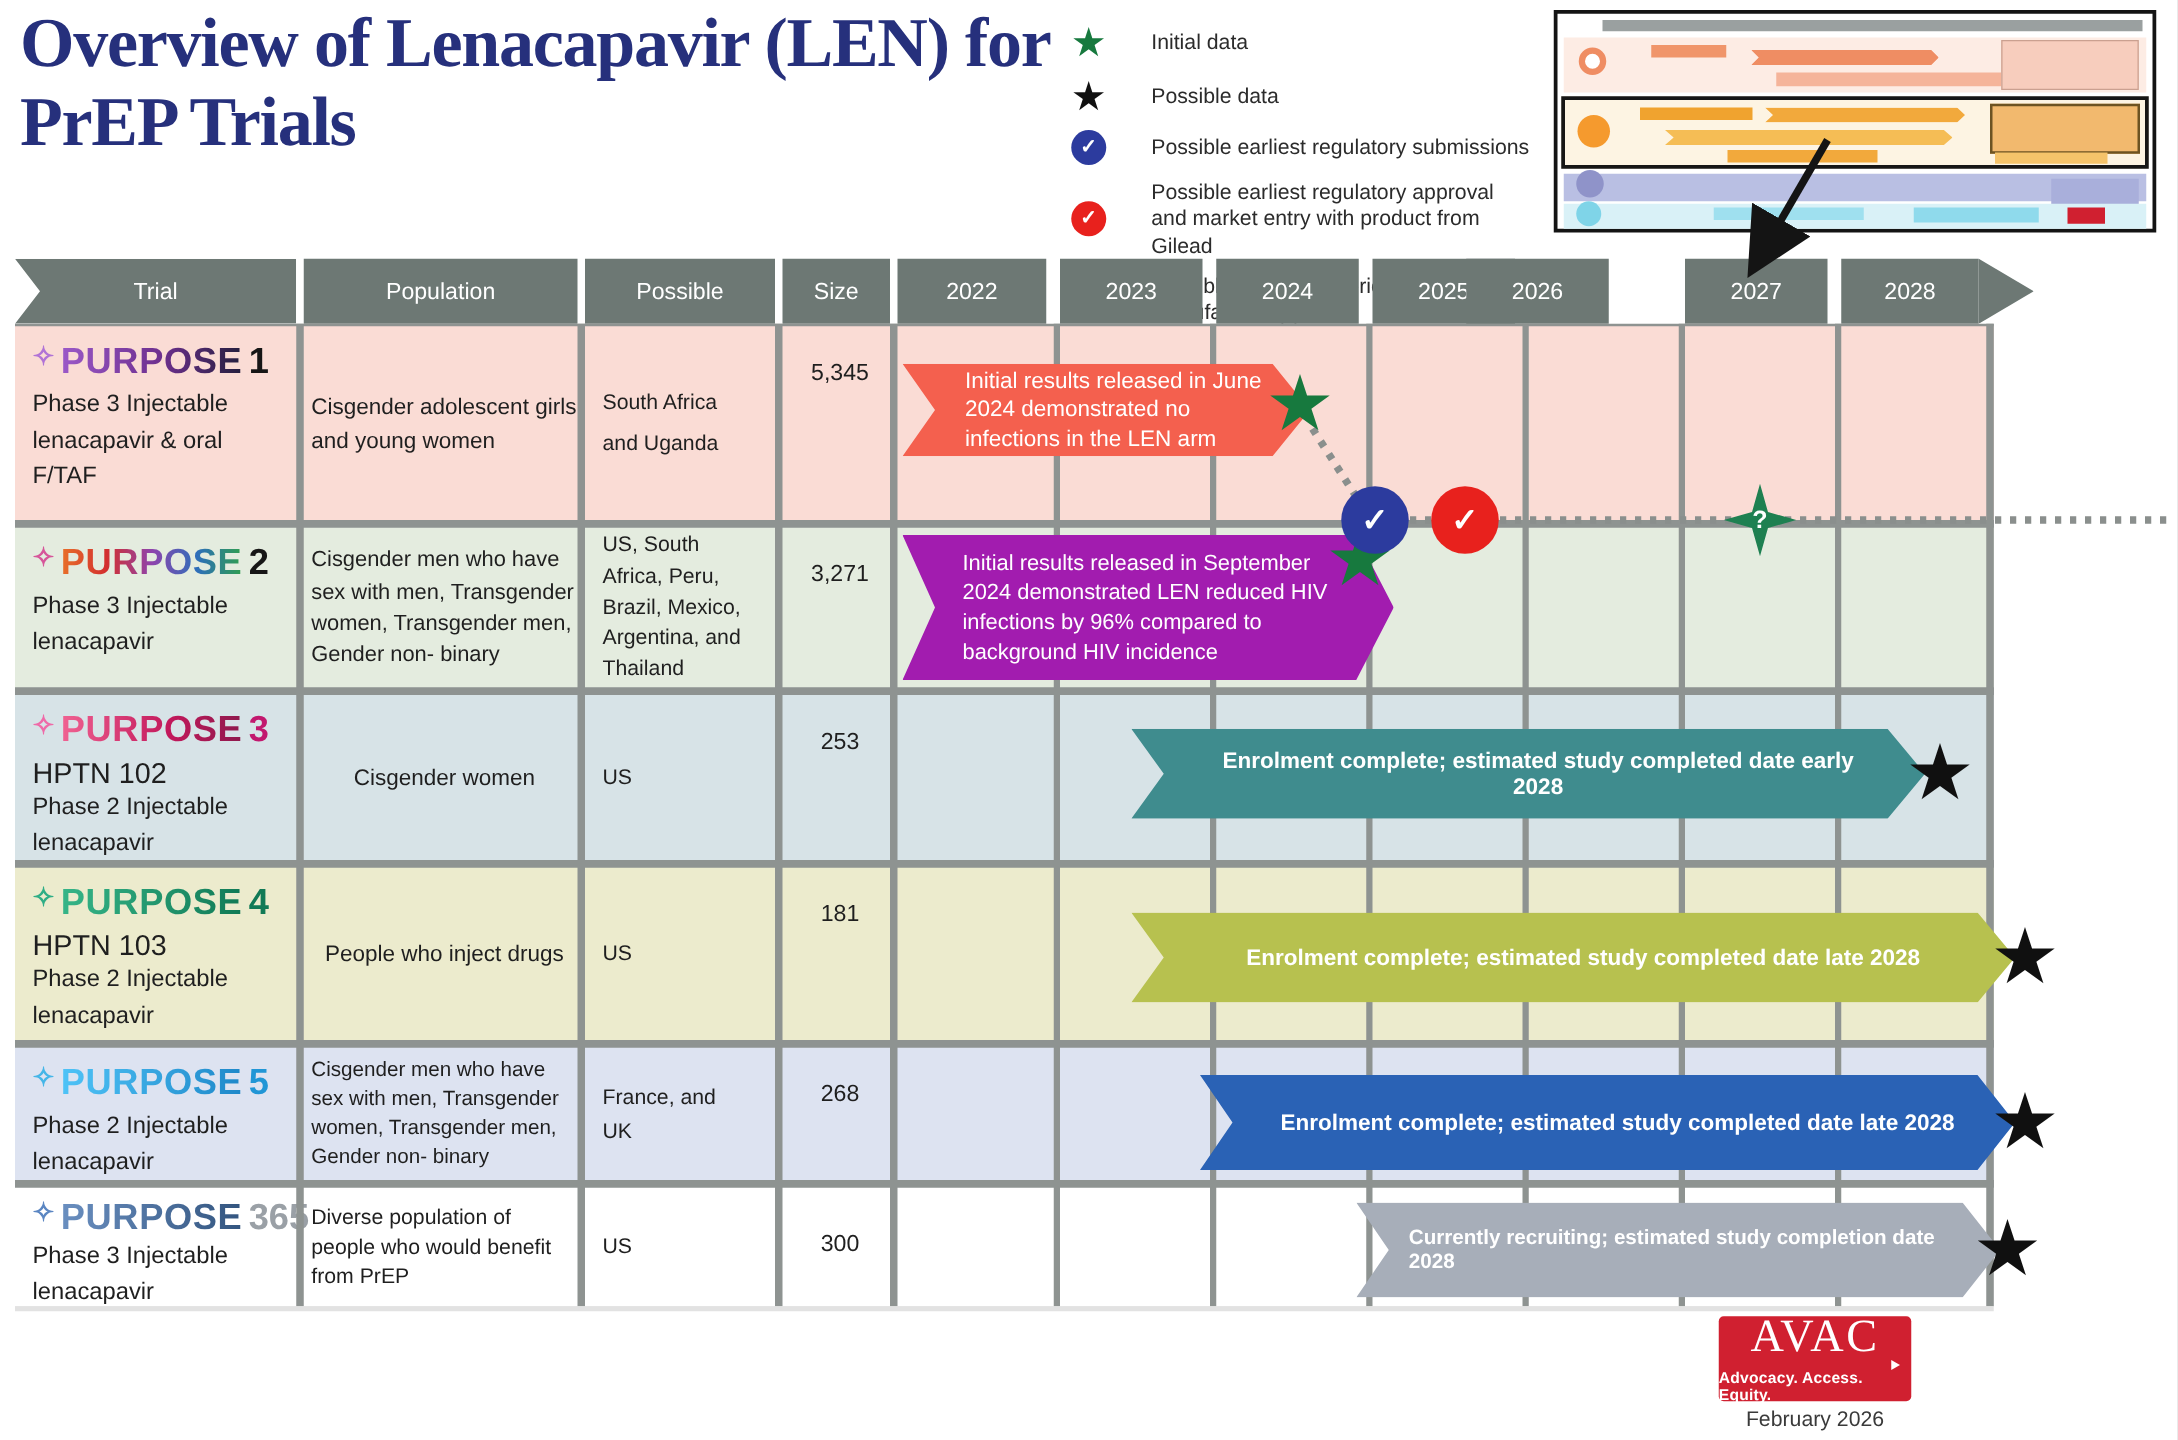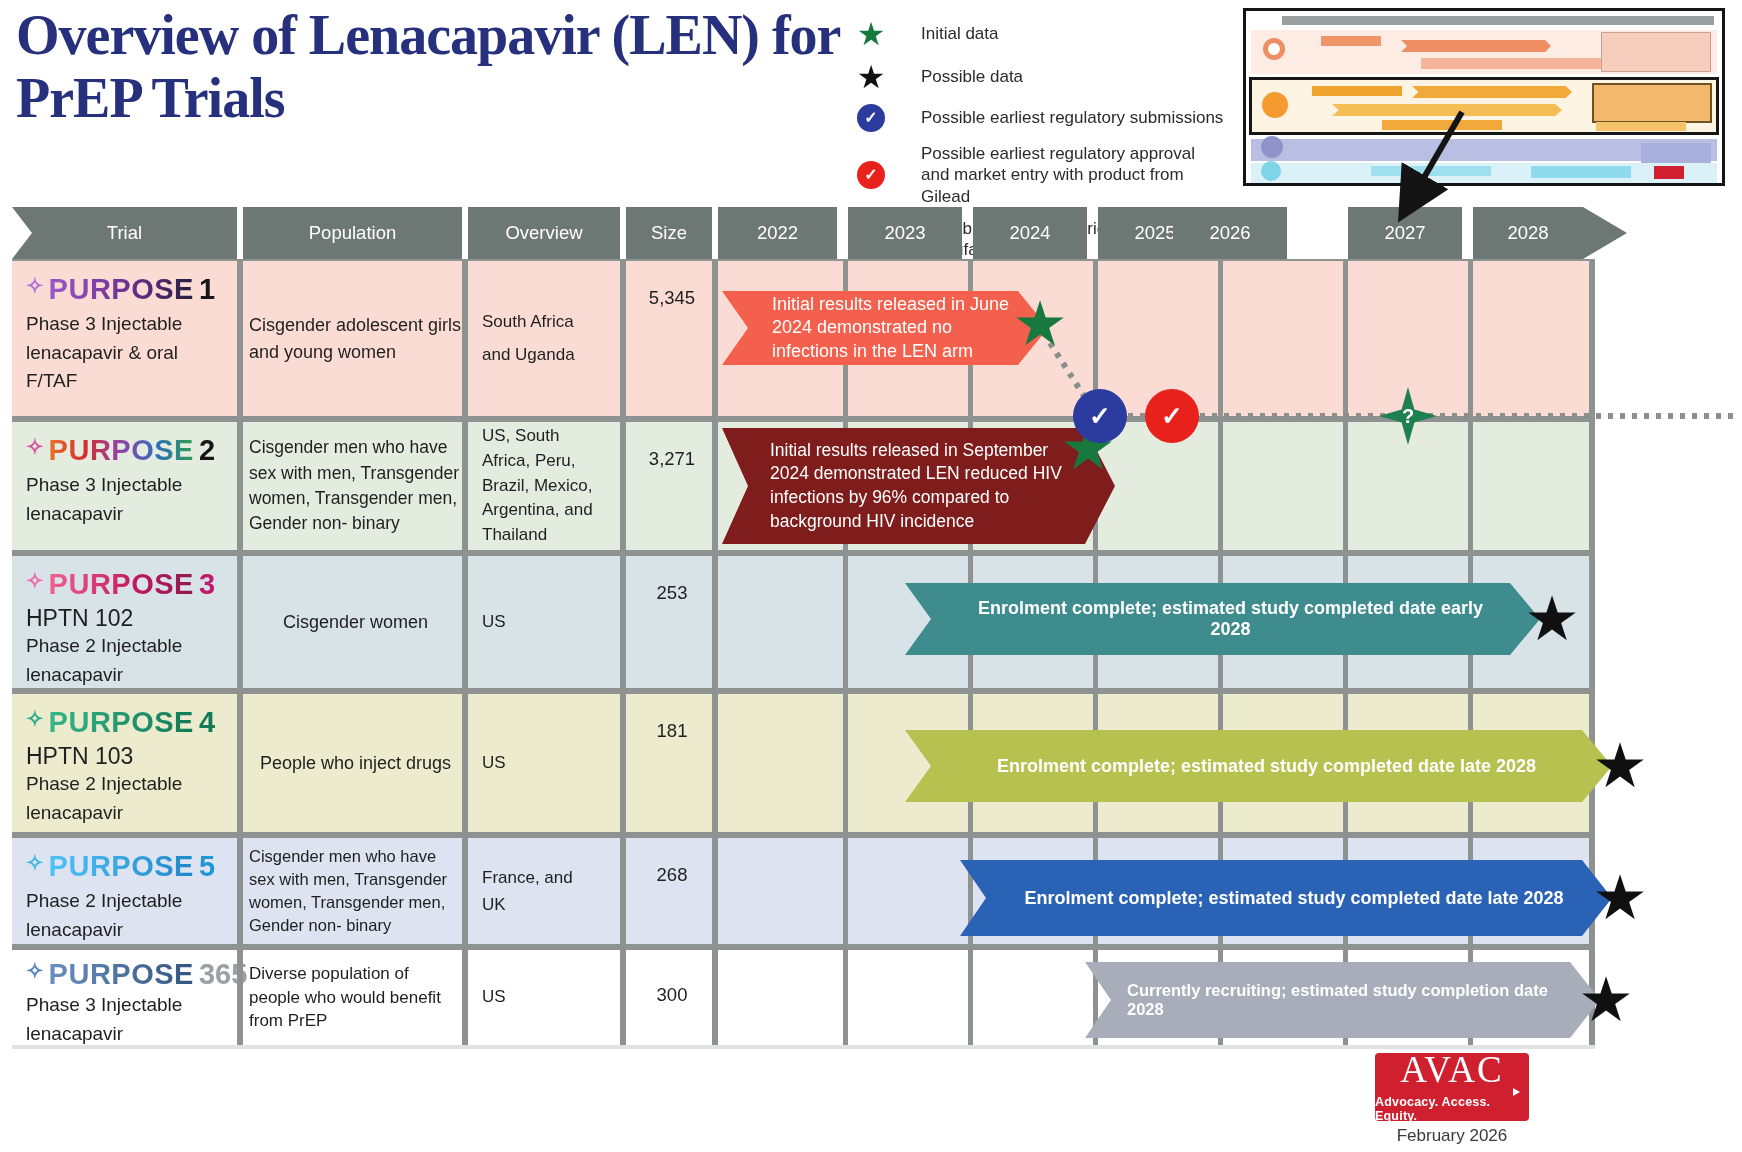--- a/index.html
+++ b/index.html
@@ -178,21 +178,21 @@
     <div class="t-strip4">
       <div class="t-circ4"></div>
       <div class="t-b4a"></div>
         <div class="t-b4b"></div>
     </div>
     <div class="t-avac"></div>
   </div>
 
   <div class="hdr" style="left:243px;width:219px">Population</div>
   <div class="hdr first" style="left:12px;width:225px">Trial</div>
-  <div class="hdr" style="left:468px;width:152px">Overview</div>
+  <div class="hdr" style="left:468px;width:152px">Possible</div>
   <div class="hdr" style="left:626px;width:86px">Size</div>
   <div class="hdr" style="left:718px;width:119px">2022</div>
   <div class="hdr" style="left:848px;width:114px">2023</div>
   <div class="hdr" style="left:973px;width:114px">2024</div>
   <div class="hdr" style="left:1098px;width:114px">2025</div>
   <div class="hdr" style="left:1173px;width:114px">2026</div>
   <div class="hdr" style="left:1348px;width:114px">2027</div>
   <div class="hdr" style="left:1473px;width:110px">2028</div>
   <div class="hdr-tip"></div>
 
@@ -299,21 +299,21 @@
   <div class="hsep" style="top:416px"></div>
   <div class="hsep" style="top:550px"></div>
   <div class="hsep" style="top:688px"></div>
   <div class="hsep" style="top:832px"></div>
   <div class="hsep" style="top:944px"></div>
   <div class="table-bottom"></div>
 
   <div class="bar" style="left:722px;top:291px;width:326px;height:74px;background:#f4604e;padding:0 34px 0 50px;font-size:18px;line-height:1.3">
     <div class="bar-label">Initial results released in June 2024 demonstrated no infections in the LEN arm</div>
   </div>
-  <div class="bar" style="left:722px;top:428px;width:393px;height:116px;background:#7f1d1d;padding:0 34px 0 48px;font-size:17.5px;line-height:1.35">
+  <div class="bar" style="left:722px;top:428px;width:393px;height:116px;background:#a21caf;padding:0 34px 0 48px;font-size:17.5px;line-height:1.35">
     <div class="bar-label">Initial results released in September 2024 demonstrated LEN reduced HIV infections by 96% compared to background HIV incidence</div>
   </div>
   <div class="bar" style="left:905px;top:583px;width:635px;height:72px;background:#3f8c8e;padding:0 44px 0 60px;font-size:18px;font-weight:bold;text-align:center">
     <div class="bar-label">Enrolment complete; estimated study completed date early 2028</div>
   </div>
   <div class="bar" style="left:905px;top:730px;width:707px;height:72px;background:#b7c14f;padding:0 44px 0 60px;font-size:18px;font-weight:bold;text-align:center">
     <div class="bar-label">Enrolment complete; estimated study completed date late 2028</div>
   </div>
   <div class="bar" style="left:960px;top:860px;width:652px;height:76px;background:#2a62b5;padding:0 44px 0 60px;font-size:18px;font-weight:bold;text-align:center">
     <div class="bar-label">Enrolment complete; estimated study completed date late 2028</div>

